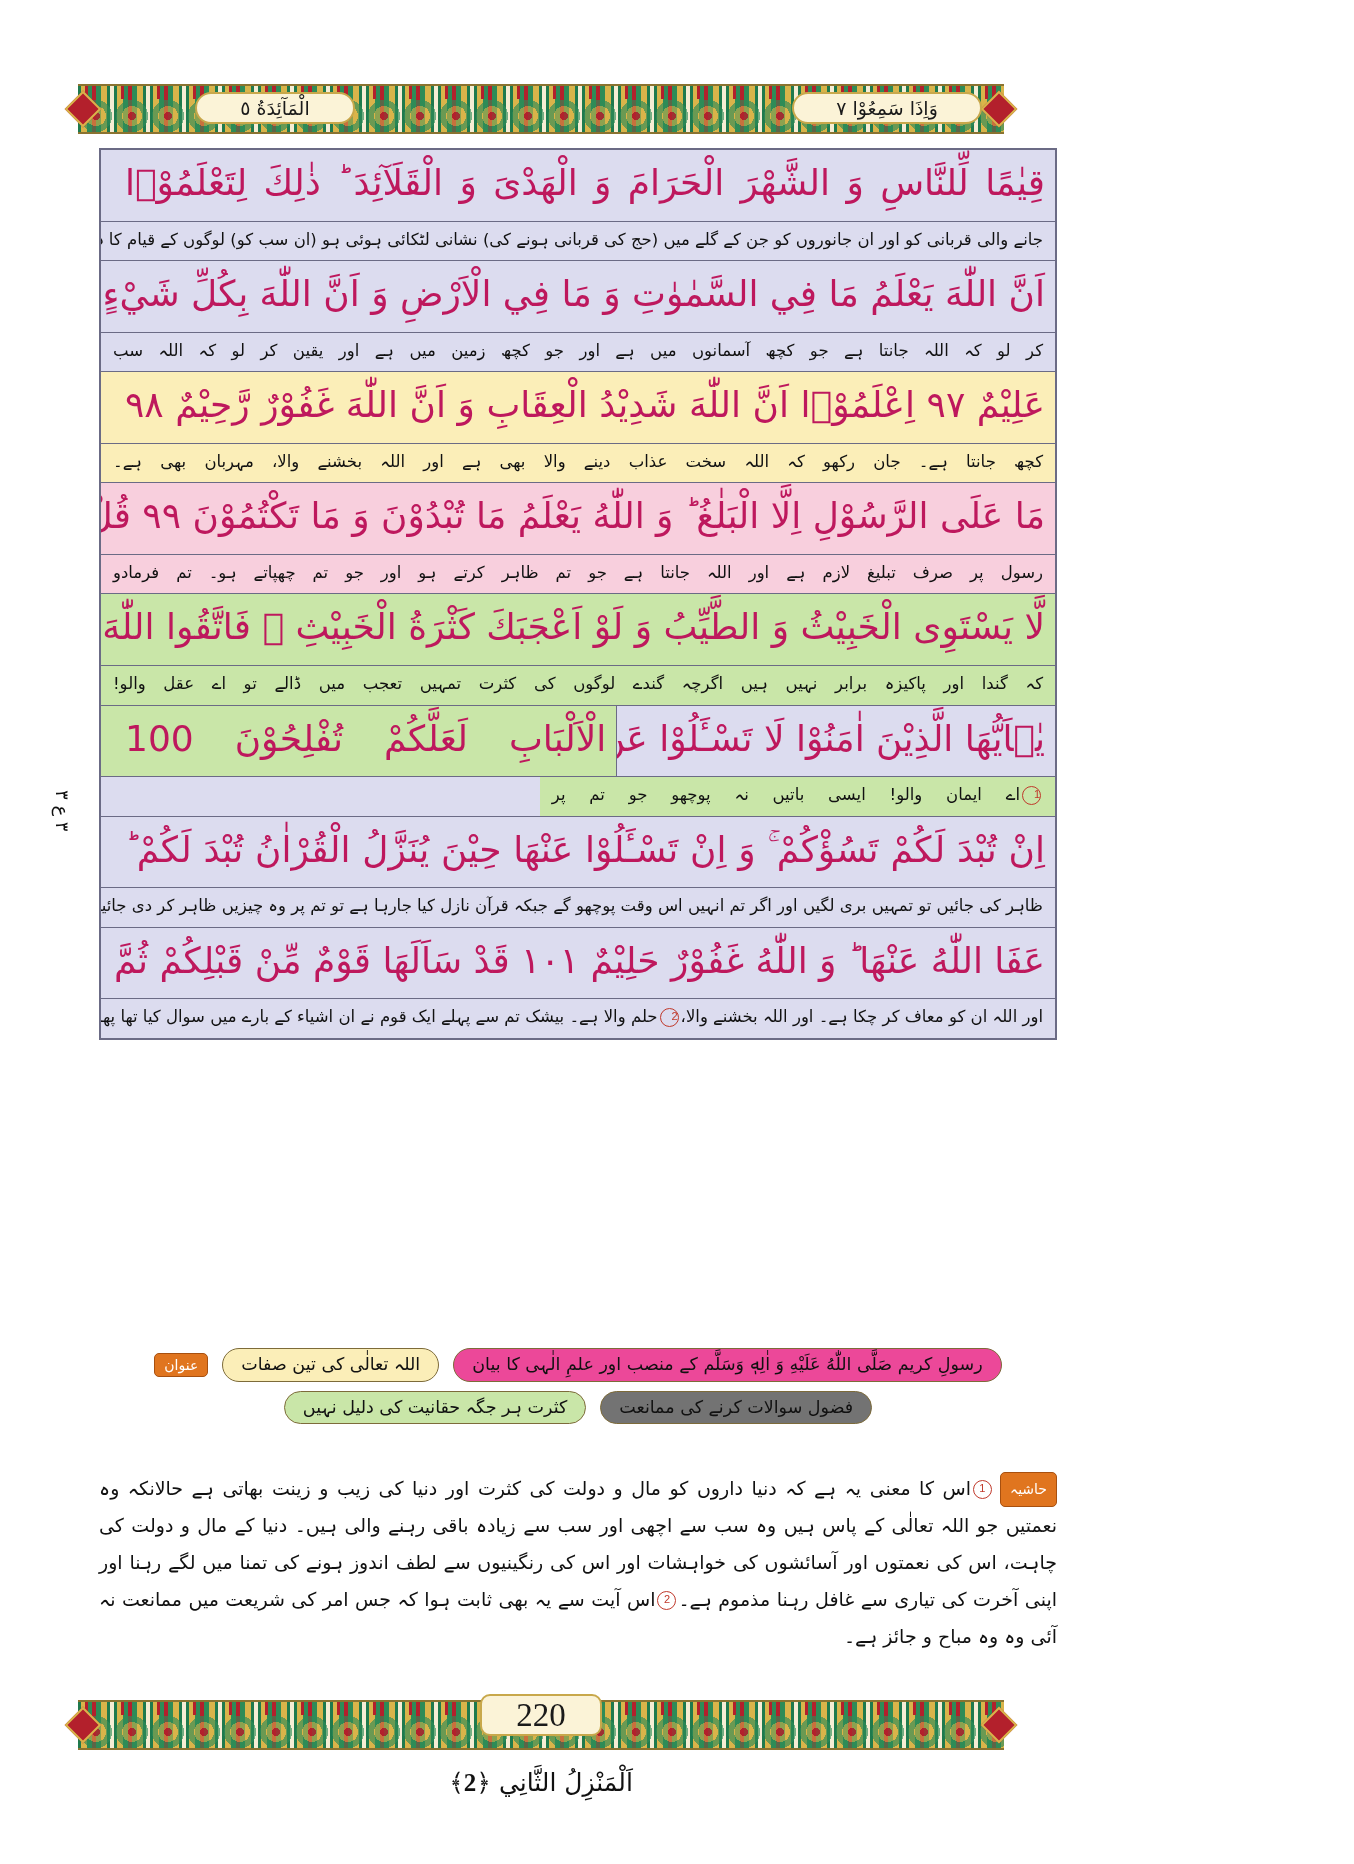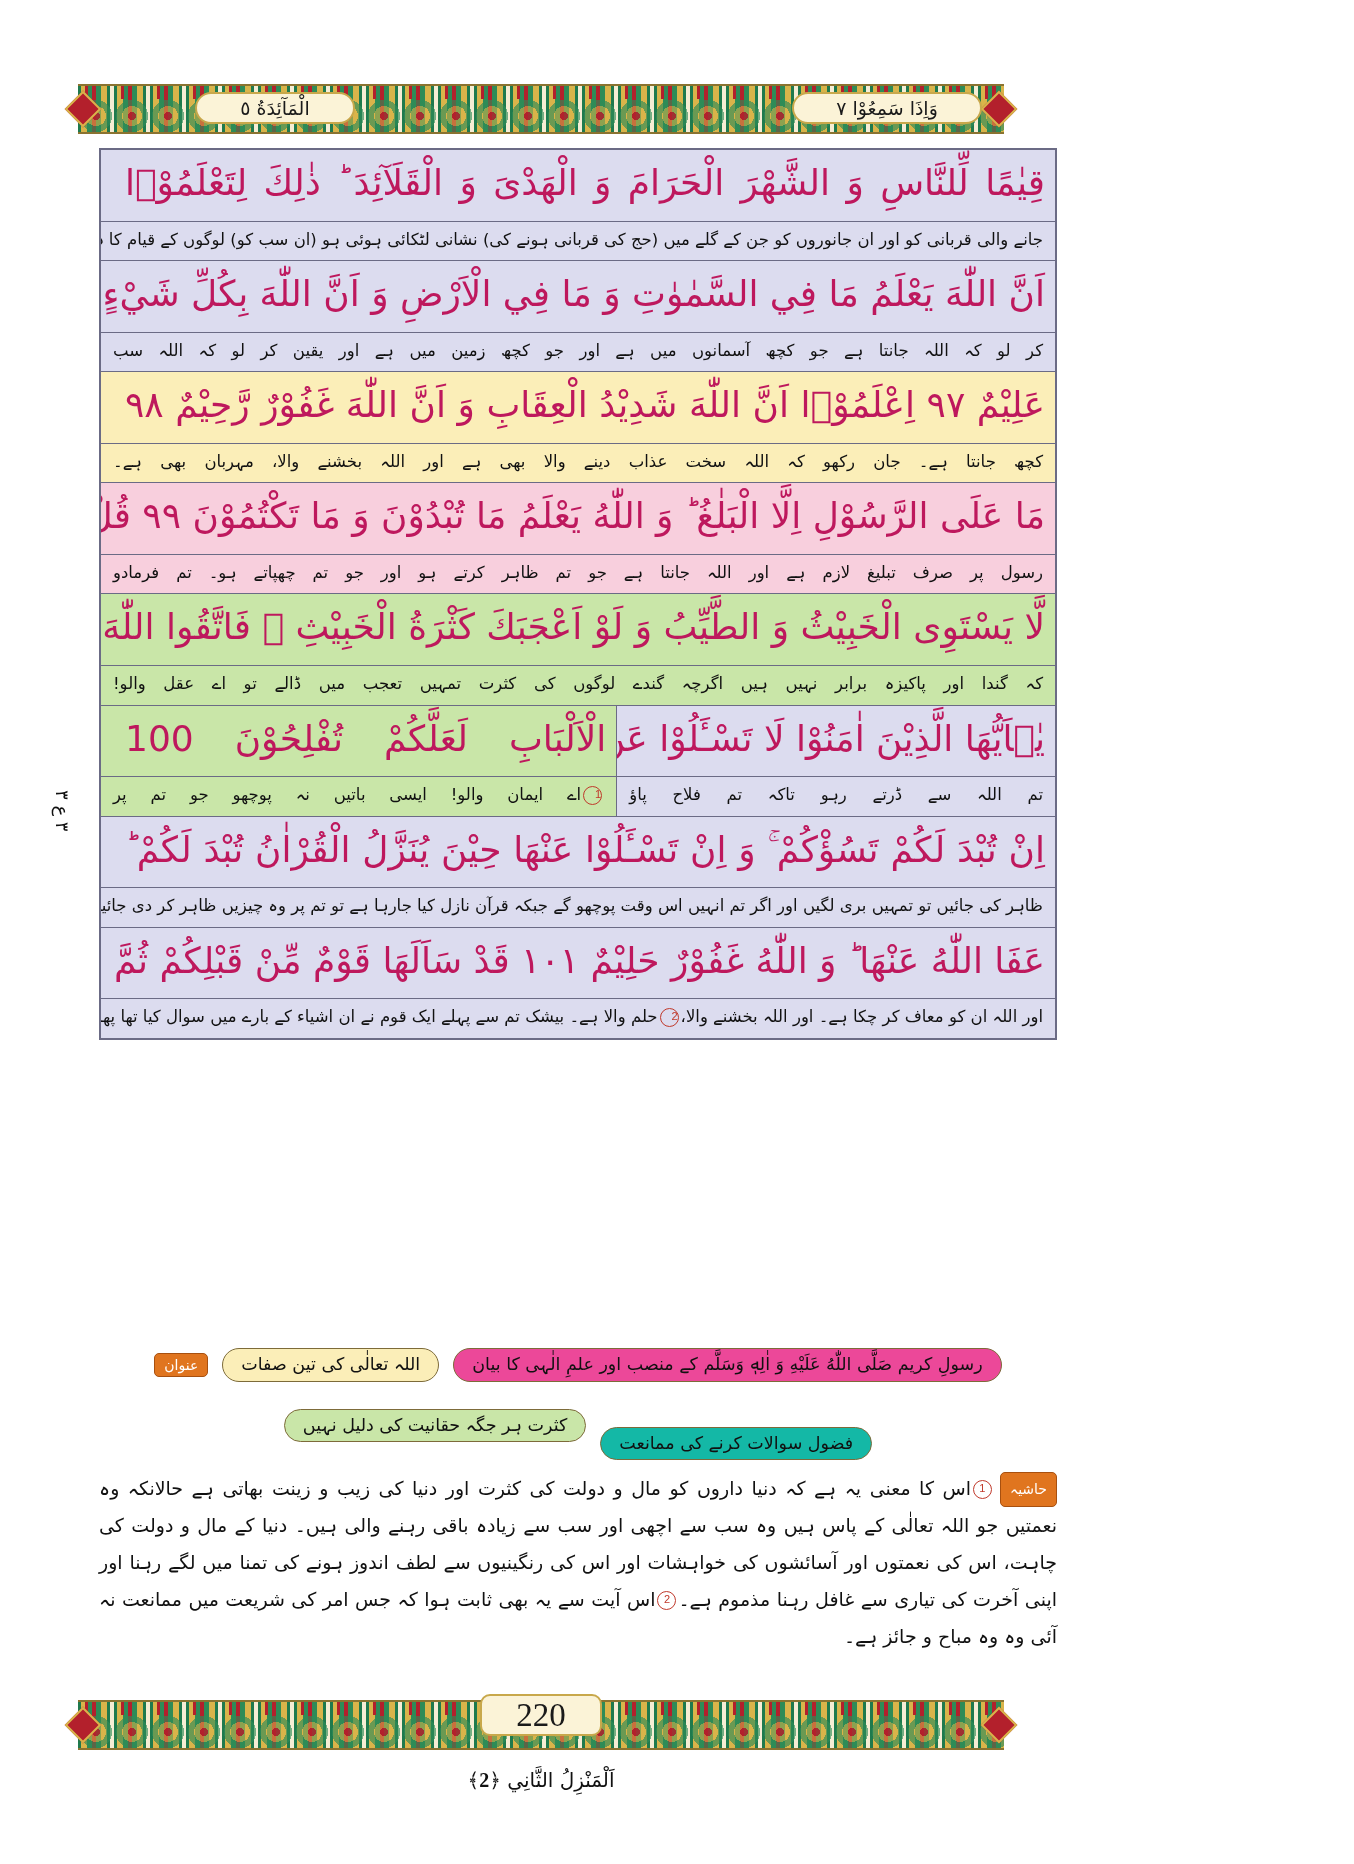--- a/index.html
+++ b/index.html
@@ -74,21 +74,21 @@
   .page-num-box{
     position:absolute;top:1694px;left:50%;transform:translateX(-50%);
     width:118px;height:38px;background:#fbf3d7;
     border:2px solid #c8a84b;border-radius:10px;
     display:flex;align-items:center;justify-content:center;
     font-family:"Liberation Serif","DejaVu Serif",serif;
     font-size:33px;color:#1a1a1a;z-index:6;
   }
   .manzil{
     position:absolute;top:1768px;left:0;right:0;text-align:center;
-    font-size:20px;direction:rtl;color:#111;
+    font-size:25px;direction:rtl;color:#111;
     font-family:"DejaVu Sans",sans-serif;
   }
   .manzil b{font-family:"Liberation Serif",serif;}
 
   
   .content{
     position:absolute;
     left:99px;top:148px;width:958px;
     border:2px solid #6b6b85;
     box-sizing:border-box;
@@ -158,21 +158,21 @@
   .pill{
     border-radius:19px;border:1.6px solid #7d6b3a;
     padding:4px 18px;font-size:17.5px;direction:rtl;
     color:#111;white-space:nowrap;
     font-family:"DejaVu Sans",sans-serif;
     line-height:1.35;
   }
   .pill-yel{background:#fbeeb8;}
   .pill-pnk{background:#ec4899;}
   .pill-grn{background:#c9e6a8;}
-  .pill-lav{background:#14b8a6;margin-top:36px;}
+  .pill-lav{background:#737373;}
   .tag{
     background:#e0751f;color:#fff;border-radius:5px;
     padding:3px 9px;font-size:14px;direction:rtl;
     border:1px solid #a8500f;white-space:nowrap;
     font-family:"DejaVu Sans",sans-serif;
   }
 
   
   .footnotes{
     position:absolute;left:99px;top:1470px;width:958px;
@@ -205,21 +205,20 @@
       <div class="trans-row bg-yel">کچھ جانتا ہے۔ جان رکھو کہ اللہ سخت عذاب دینے والا بھی ہے اور اللہ بخشنے والا، مہربان بھی ہے۔</div>
       <div class="ayah-row bg-pnk">مَا عَلَى الرَّسُوْلِ اِلَّا الْبَلٰغُ ؕ وَ اللّٰهُ يَعْلَمُ مَا تُبْدُوْنَ وَ مَا تَكْتُمُوْنَ ۹۹ قُلْ</div>
       <div class="trans-row bg-pnk">رسول پر صرف تبلیغ لازم ہے اور اللہ جانتا ہے جو تم ظاہر کرتے ہو اور جو تم چھپاتے ہو۔ تم فرمادو</div>
       <div class="ayah-row bg-grn">لَّا يَسْتَوِى الْخَبِيْثُ وَ الطَّيِّبُ وَ لَوْ اَعْجَبَكَ كَثْرَةُ الْخَبِيْثِ ۚ فَاتَّقُوا اللّٰهَ يٰۤاُولِي</div>
       <div class="trans-row bg-grn">کہ گندا اور پاکیزہ برابر نہیں ہیں اگرچہ گندے لوگوں کی کثرت تمہیں تعجب میں ڈالے تو اے عقل والو!</div>
       <div class="split" style="border-bottom: 1px solid rgb(107, 107, 133);">
         <div class="ayah-row bg-lav" style="width: 46%; border-bottom: none; border-left: 1px solid rgb(107, 107, 133);">يٰۤاَيُّهَا الَّذِيْنَ اٰمَنُوْا لَا تَسْـَٔلُوْا عَنْ اَشْيَآءَ</div>
         <div class="ayah-row bg-grn" style="width: 54%; border-bottom: none;">الْاَلْبَابِ لَعَلَّكُمْ تُفْلِحُوْنَ 100</div>
       </div>
       <div class="split" style="border-bottom: 1px solid rgb(107, 107, 133);">
-        <div class="trans-row bg-lav" style="width: 46%; border-bottom: none; border-left: 1px solid rgb(107, 107, 133);">تم اللہ سے ڈرتے رہو تاکہ تم فلاح پاؤ</div>
         <div class="trans-row bg-grn" style="width: 54%; border-bottom: none;"><span class="fn-mark">1</span><span>اے ایمان والو! ایسی باتیں نہ پوچھو جو تم پر</span></div>
       </div>
       <div class="ayah-row bg-lav">اِنْ تُبْدَ لَكُمْ تَسُؤْكُمْ ۚ وَ اِنْ تَسْـَٔلُوْا عَنْهَا حِيْنَ يُنَزَّلُ الْقُرْاٰنُ تُبْدَ لَكُمْ ؕ</div>
       <div class="trans-row bg-lav">ظاہر کی جائیں تو تمہیں بری لگیں اور اگر تم انہیں اس وقت پوچھو گے جبکہ قرآن نازل کیا جارہا ہے تو تم پر وہ چیزیں ظاہر کر دی جائیں گی</div>
       <div class="ayah-row bg-lav">عَفَا اللّٰهُ عَنْهَا ؕ وَ اللّٰهُ غَفُوْرٌ حَلِيْمٌ ۱۰۱ قَدْ سَاَلَهَا قَوْمٌ مِّنْ قَبْلِكُمْ ثُمَّ</div>
       <div class="trans-row bg-lav"><span>اور اللہ ان کو معاف کر چکا ہے۔ اور اللہ بخشنے والا،</span><span class="fn-mark">2</span><span>حلم والا ہے۔ بیشک تم سے پہلے ایک قوم نے ان اشیاء کے بارے میں سوال کیا تھا پھر</span></div>
     </div>
 
   <div class="topics">
     <div class="topic-line">

